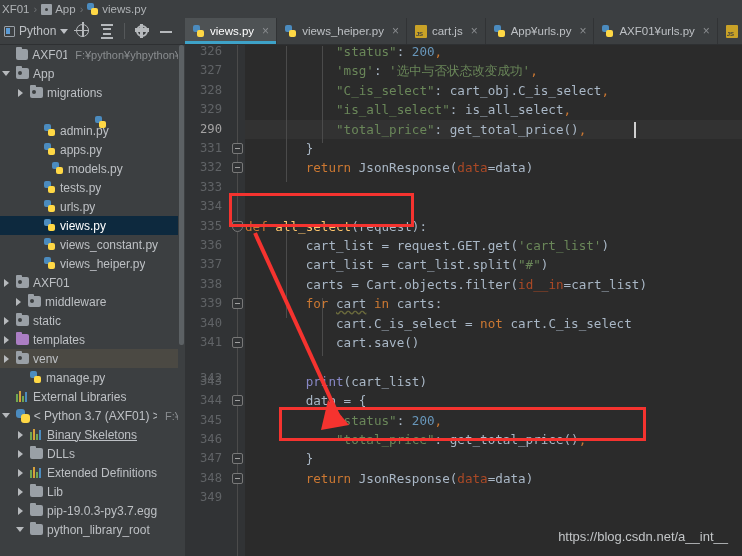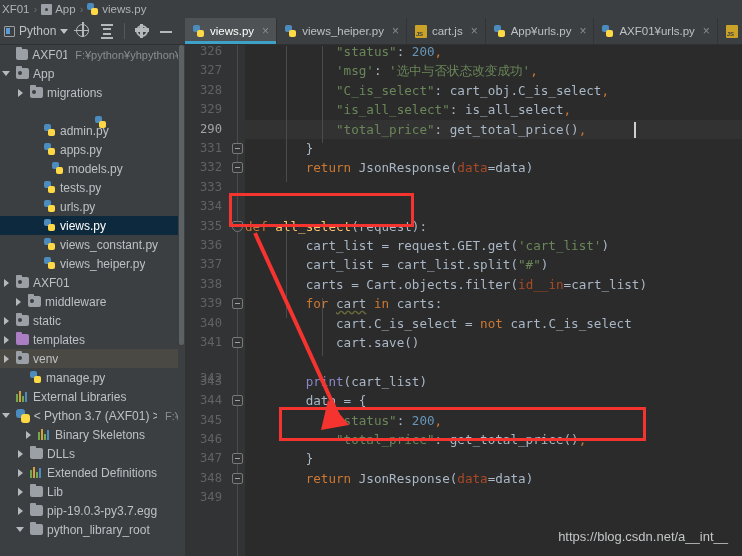--- a/index.html
+++ b/index.html
@@ -542,21 +542,21 @@
         </div>
         <div class="node" style="padding-left: 2px;">
           <span class="arrow open"></span>
           <span class="ic ic-pybig">
             <i class="pg-top"></i>
             <i class="pg-bot"></i>
           </span>
           <span class="label">&lt; Python 3.7 (AXF01) &gt;</span>
           <span class="sub">F:¥</span>
         </div>
-        <div class="node" style="padding-left: 24px;">
+        <div class="node" style="padding-left: 16px; text-decoration: underline;">
           <span class="arrow closed"></span>
           <span class="ic ic-lib">
             <i></i>
             <i></i>
             <i></i>
             <i></i>
           </span>
           <span class="label">Binary Skeletons</span>
         </div>
         <div class="node" style="padding-left: 16px;">

